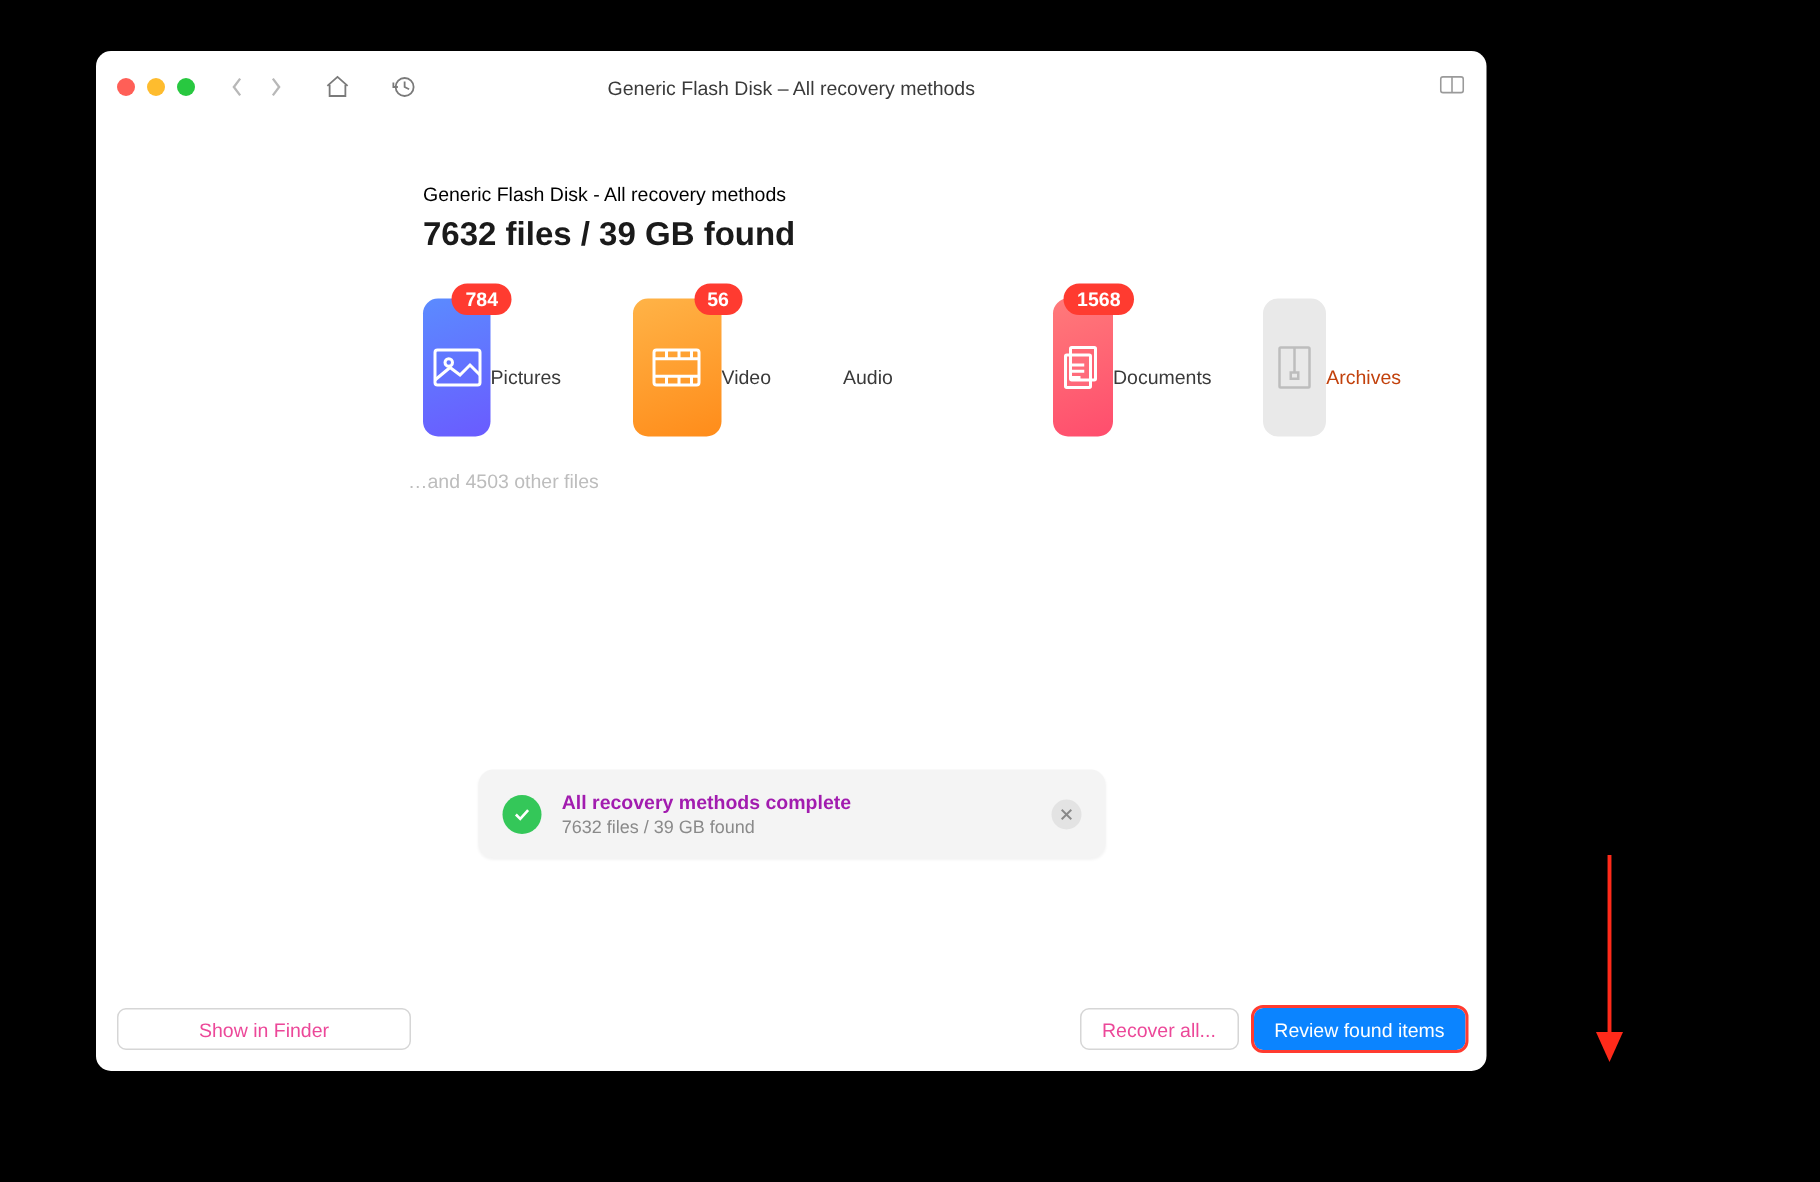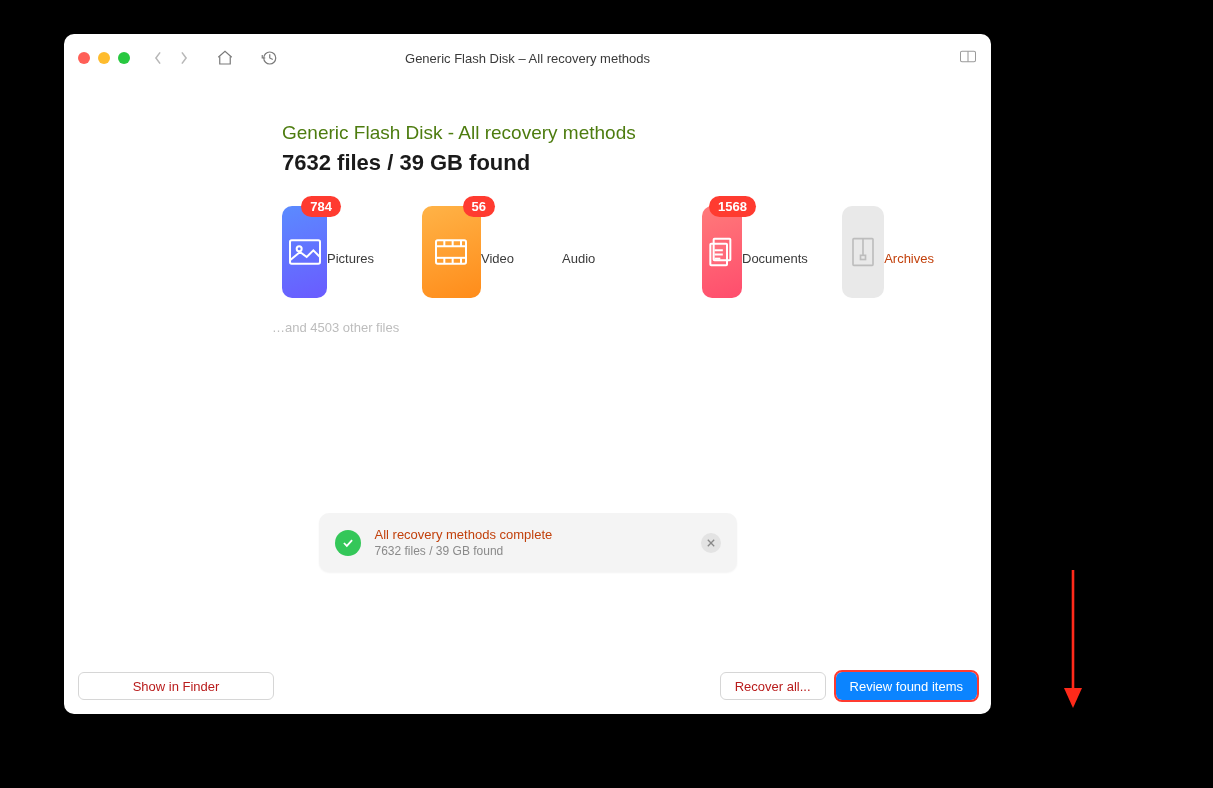--- a/index.html
+++ b/index.html
@@ -47,21 +47,21 @@
   .tb-right { margin-left:auto; color:#9a9a9a; }
   .content {
     flex:1;
     padding: 40px 0 0 0;
     position: relative;
   }
   .inner {
     margin-left: 218px;
     width: 700px;
   }
-  .subtitle { font-size:19px; color:#4d7c0f; }
+  .subtitle { font-size:13px; color:#000000; }
   .headline { font-size:22px; font-weight:700; color:#1a1a1a; margin-top:6px; }
   .cards { display:flex; gap:48px; margin-top:30px; }
   .card { display:flex; flex-direction:row; align-items:center; width:92px; position:relative; cursor:pointer; }
   .tile {
     width:92px; height:92px; border-radius:10px;
     display:flex; align-items:center; justify-content:center;
     position:relative;
   }
   .tile svg { width:40px; height:40px; }
   .badge {
@@ -87,37 +87,37 @@
     padding:14px 16px;
     display:flex; align-items:center; gap:14px;
     box-shadow: 0 1px 2px rgba(0,0,0,0.05);
   }
   .toast-check {
     width:26px; height:26px; border-radius:50%;
     background:#34c759; display:flex; align-items:center; justify-content:center;
     color:#fff; flex-shrink:0;
   }
   .toast-text { flex:1; }
-  .toast-title { font-size:13px; font-weight:400; color:#c2410c; }
+  .toast-title { font-size:13px; font-weight:700; color:#a21caf; }
   .toast-sub { font-size:12px; color:#8a8a8a; margin-top:2px; }
   .toast-close {
     width:20px; height:20px; border-radius:50%;
     background:#e3e3e3; color:#888; display:flex; align-items:center; justify-content:center;
     font-size:11px; cursor:pointer;
   }
   .footer {
     height:56px;
     display:flex; align-items:center;
     padding:0 14px;
     gap:10px;
   }
   .btn {
     height:28px; padding:0 14px; border-radius:6px;
     border:1px solid #d6d6d6; background:#fff;
-    font-size:13px; color:#b91c1c; display:flex; align-items:center;
+    font-size:13px; color:#ec4899; display:flex; align-items:center;
     cursor:pointer;
   }
   .btn.primary {
     background:#0b84ff; color:#fff; border:none;
   }
   .btn.primary.highlighted { outline:2px solid #ff3b30; outline-offset:0; }
   .footer-spacer { flex:1; }
 
   
   .annotation {

